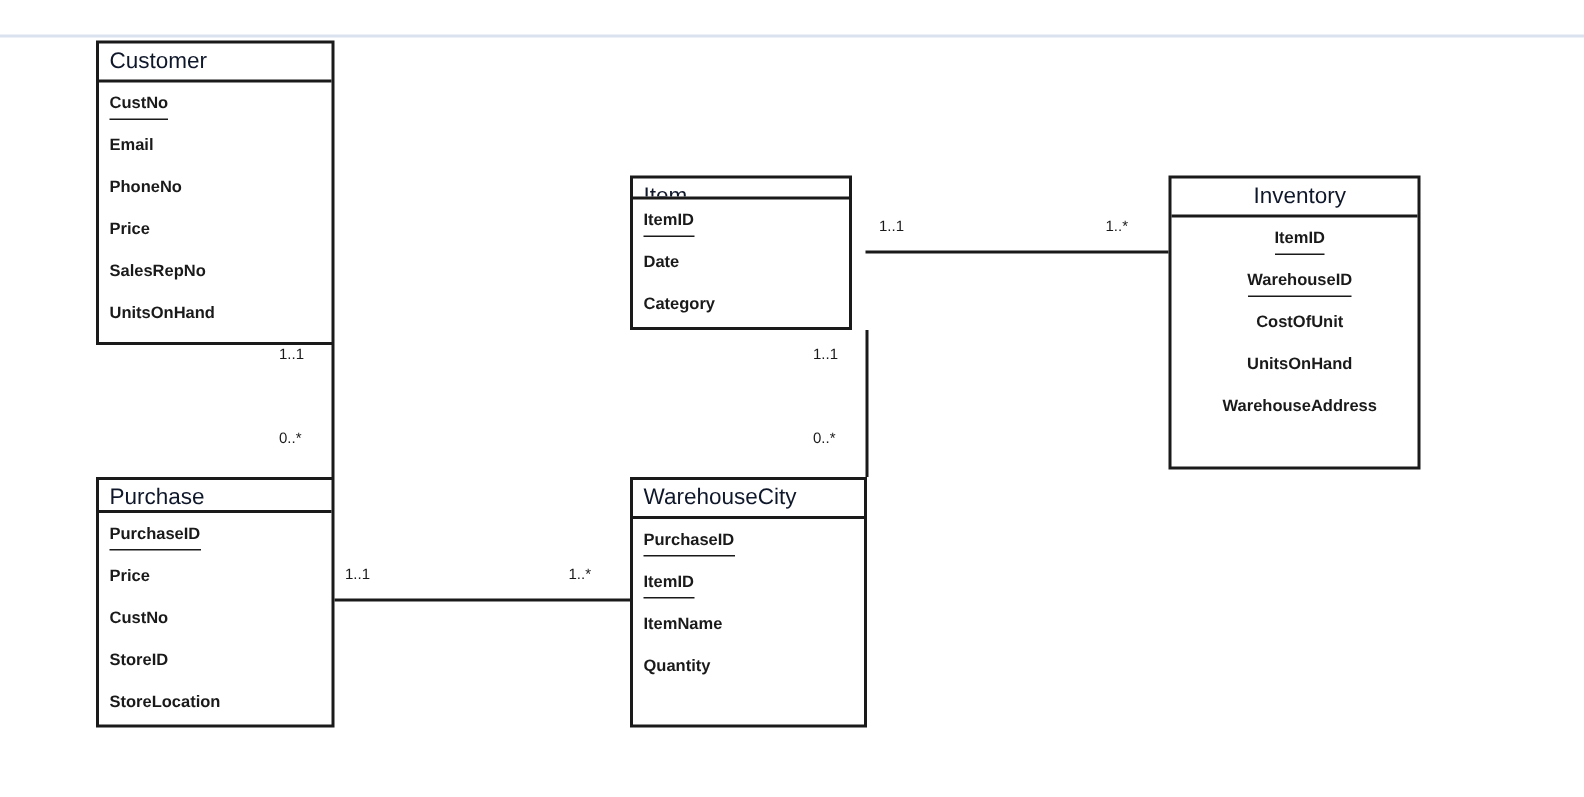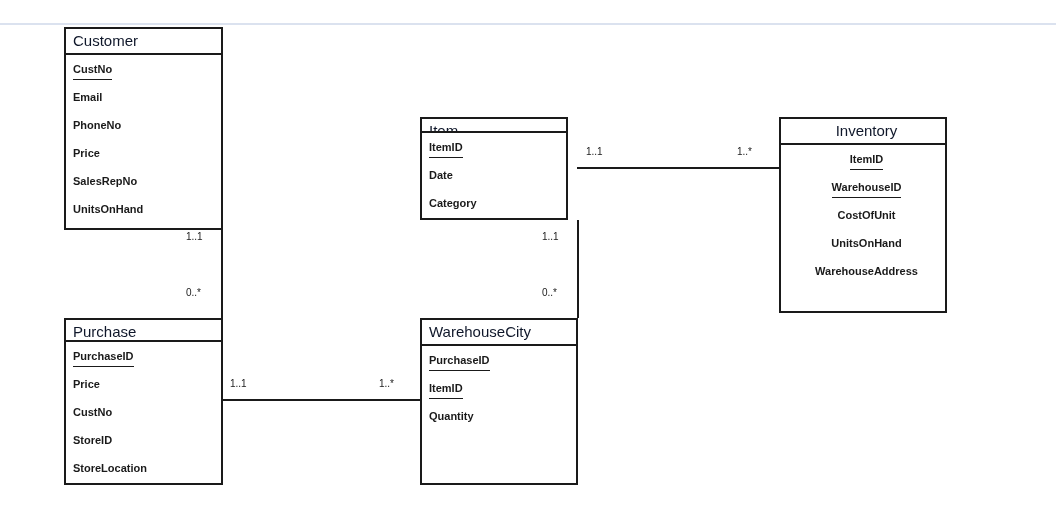--- a/index.html
+++ b/index.html
@@ -148,17 +148,18 @@
       <div class="attr"><span class="attr-text">StoreID</span></div>
       <div class="attr"><span class="attr-text">StoreLocation</span></div>
     </div>
   </div>
 
   <div class="entity" style="left:420px; top:318px; width:158px; height:167px;">
     <div class="entity-name">WarehouseCity</div>
     <div class="attr-list">
       <div class="attr pk"><span class="attr-text">PurchaseID</span></div>
       <div class="attr pk"><span class="attr-text">ItemID</span></div>
+      <div class="attr"><span class="attr-text">ItemName</span></div>
       <div class="attr"><span class="attr-text">Quantity</span></div>
     </div>
   </div>
 
 </div>
 
 </body></html>

